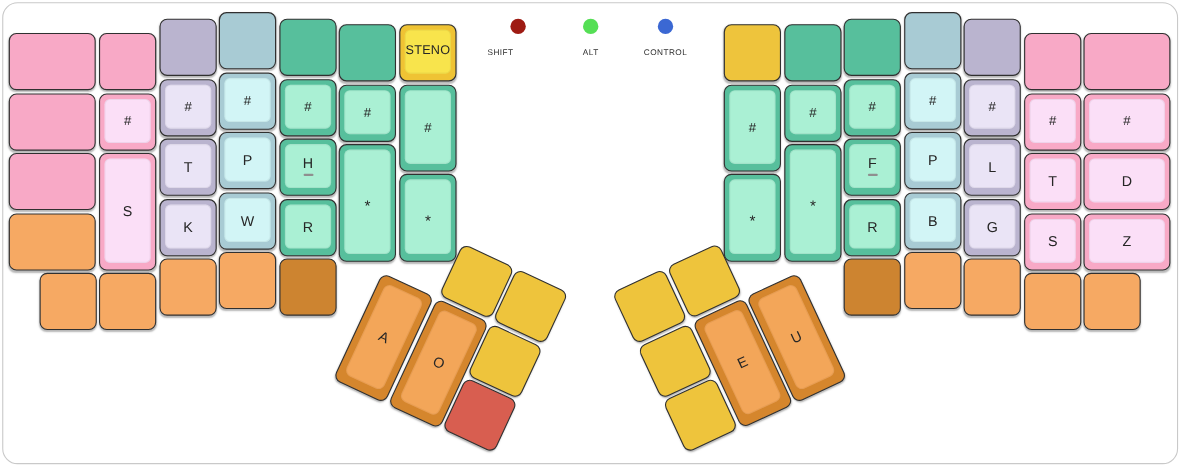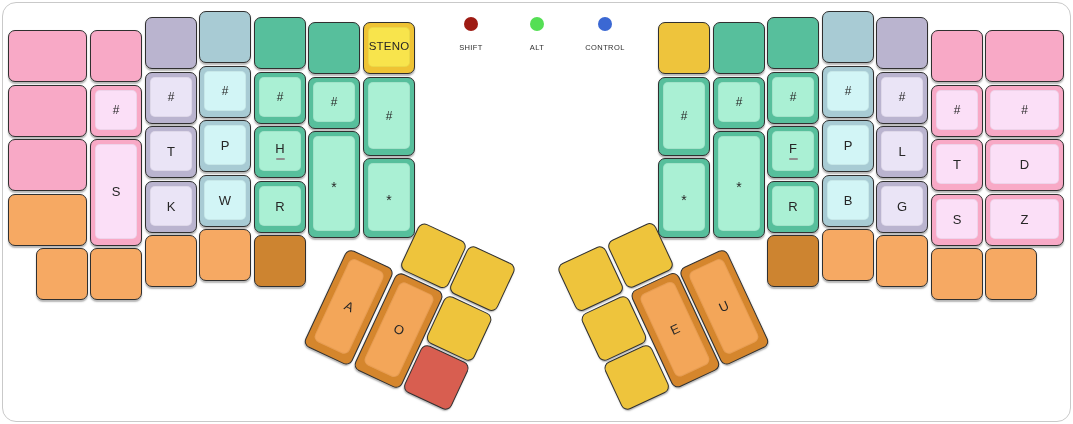--- a/index.html
+++ b/index.html
@@ -270,20 +270,20 @@
         <div class="key tall-thumb" style="left: 109px; top: 55px; width: 52px; height: 107px; background: rgb(213, 134, 45);">
           <div class="keytop" style="background: rgb(243, 166, 89);">
             <span class="klabel">U</span>
           </div>
         </div>
         <div class="key" style="left: 0px; top: 109px; width: 52px; height: 52px; background: rgb(238, 196, 60);"></div>
       </div>
     </div>
   <div id="indicators-layer">
       <div class="dot" style="background: rgb(158, 27, 19); left: 464px; top: 17px;"></div>
-      <div class="ind-label" style="left: 426px; top: 44px;">SHIFT</div>
+      <div class="ind-label" style="left: 410px; top: 44px;">SHIFT</div>
       <div class="dot" style="background: rgb(85, 223, 85); left: 530px; top: 17px;"></div>
       <div class="ind-label" style="left: 492px; top: 44px;">ALT</div>
       <div class="dot" style="background: rgb(59, 104, 211); left: 598px; top: 17px;"></div>
       <div class="ind-label" style="left: 560px; top: 44px;">CONTROL</div>
     </div>
   <div class="frame"></div>
 </div>
 
 </body></html>

